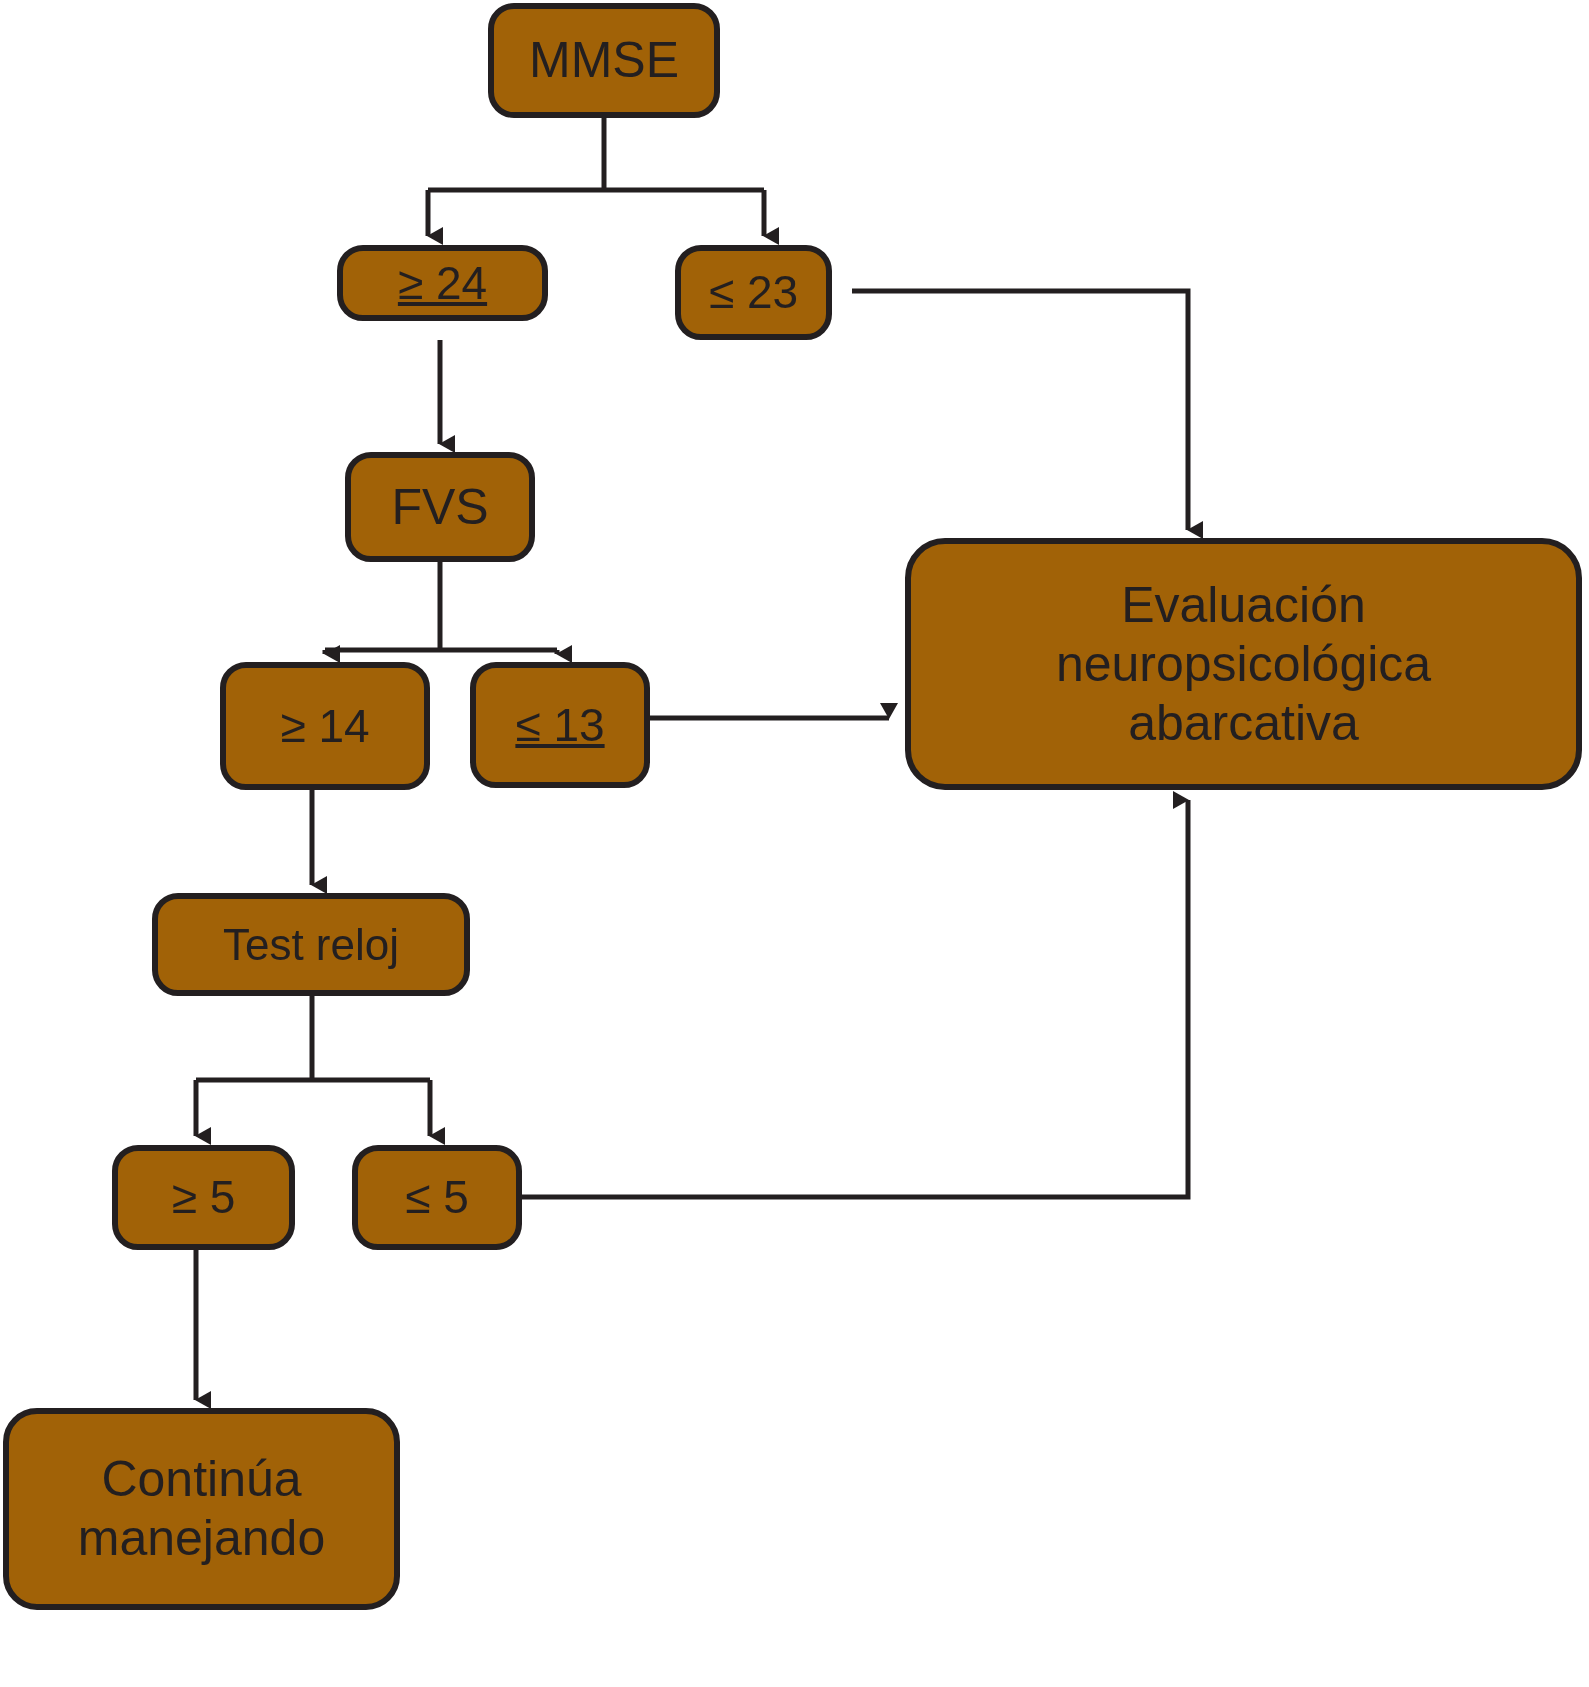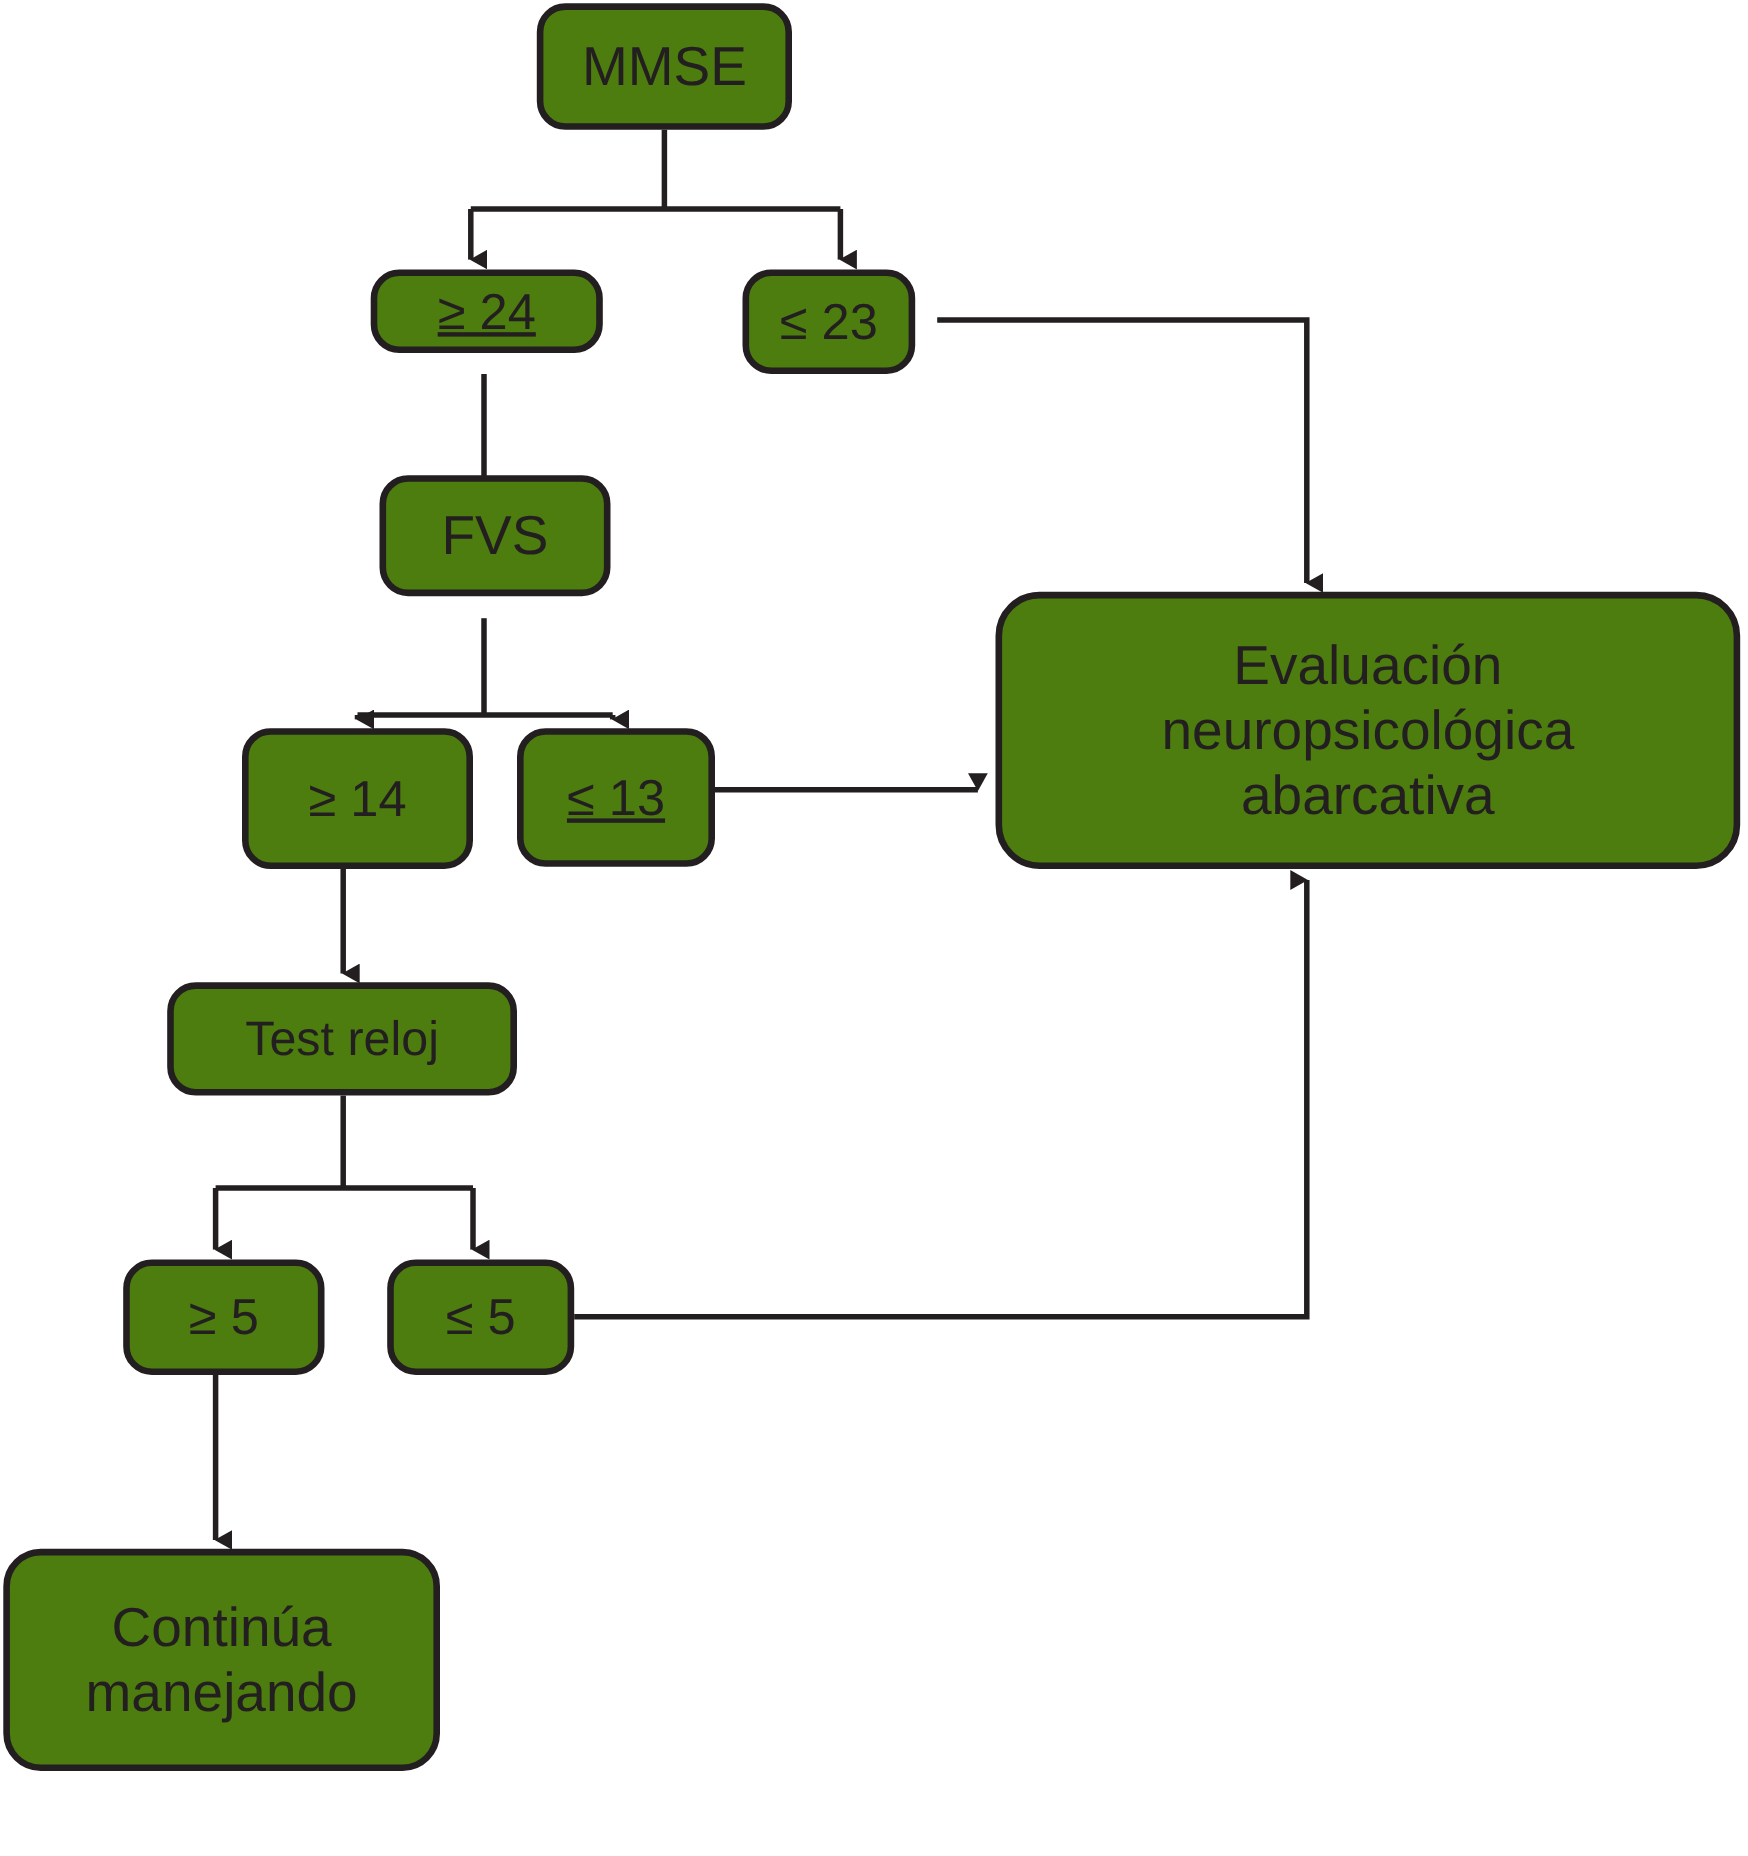--- a/index.html
+++ b/index.html
@@ -21,21 +21,21 @@
   #flow-svg {
     position: absolute;
     left: 0;
     top: 0;
     width: 1589px;
     height: 1687px;
   }
   .node {
     position: absolute;
     box-sizing: border-box;
-    background: #4d7c0f;
+    background: #a16207;
     border: 6px solid #231f20;
     border-radius: 26px;
     display: flex;
     align-items: center;
     justify-content: center;
     text-align: center;
     color: #231f20;
     line-height: 1.18;
     z-index: 3;
   }
@@ -104,21 +104,21 @@
   </div>
 
   <div class="node fs-big" style="left:337px; top:245px; width:211px; height:76px;text-decoration:underline;">
     <span class="node-label">≥ 24</span>
   </div>
 
   <div class="node fs-big" style="left:675px; top:245px; width:157px; height:95px;">
     <span class="node-label">≤ 23</span>
   </div>
 
-  <div class="node fs-large" style="left:345px; top:432px; width:210px; height:110px;">
+  <div class="node fs-large" style="left:345px; top:452px; width:190px; height:110px;">
     <span class="node-label">FVS</span>
   </div>
 
   <div class="node fs-big" style="left:220px; top:662px; width:210px; height:128px;">
     <span class="node-label">≥ 14</span>
   </div>
 
   <div class="node fs-big" style="left:470px; top:662px; width:180px; height:126px;text-decoration:underline;">
     <span class="node-label">≤ 13</span>
   </div>

